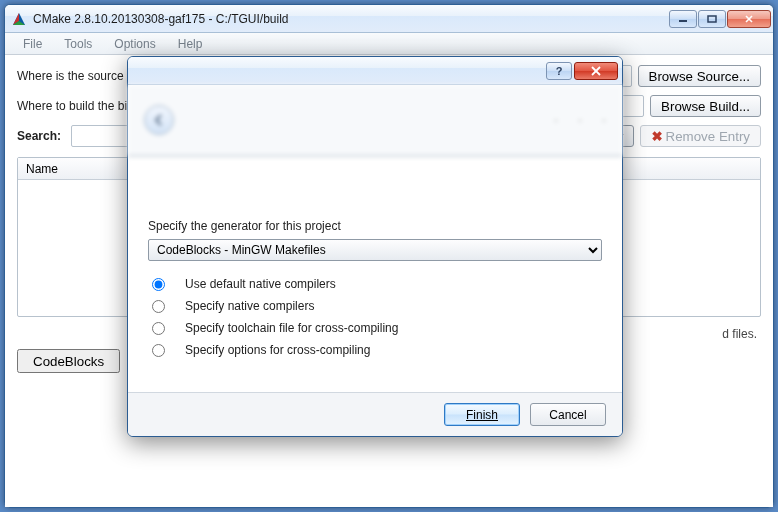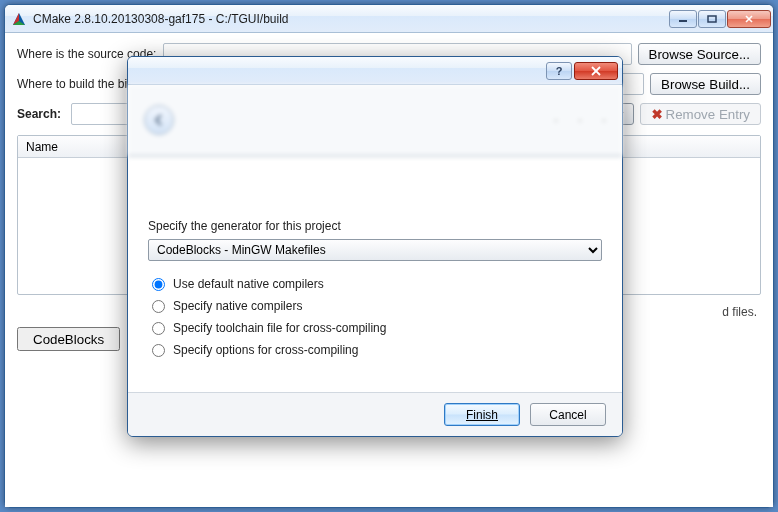--- a/index.html
+++ b/index.html
@@ -189,21 +189,21 @@
   }
   .dlg-body .sec-label { margin-bottom:6px;margin-top:48px; }
   .dlg-body select {
     width:100%;height:22px;
     border:1px solid #8f9aa6;border-radius:2px;
     background:linear-gradient(to bottom,#fdfdfe,#e7ebf0);
     padding:1px 4px;font-size:12px;
     margin-bottom:12px;
   }
   .radio-row {
-    display:flex;align-items:center;gap:8px;
+    display:flex;align-items:center;gap:20px;
     padding:4px 4px;
   }
   .radio-row input { margin:0; }
 
   .dlg-footer {
     height:44px;
     border-top:1px solid #d1d8e0;
     background:#f3f5f8;
     border-radius:0 0 5px 5px;
     display:flex;align-items:center;justify-content:flex-end;
@@ -252,20 +252,26 @@
       </div>
       <div class="sysbtn close">
         <svg width="10" height="8">
             <line x1="2" y1="1" x2="8" y2="7" stroke="#fff" stroke-width="1.6"></line>
             <line x1="8" y1="1" x2="2" y2="7" stroke="#fff" stroke-width="1.6"></line>
           </svg>
       </div>
     </div>
   </div>
 
+  <div class="menubar">
+    <div class="menuitem">File</div>
+    <div class="menuitem">Tools</div>
+    <div class="menuitem">Options</div>
+    <div class="menuitem">Help</div>
+  </div>
 
   <div class="client">
 
     <div class="row">
       <label class="row-label">Where is the source code:</label>
       <input type="text" class="line" style="">
       <button class="rbtn">Browse Source...</button>
     </div>
 
     <div class="row">

